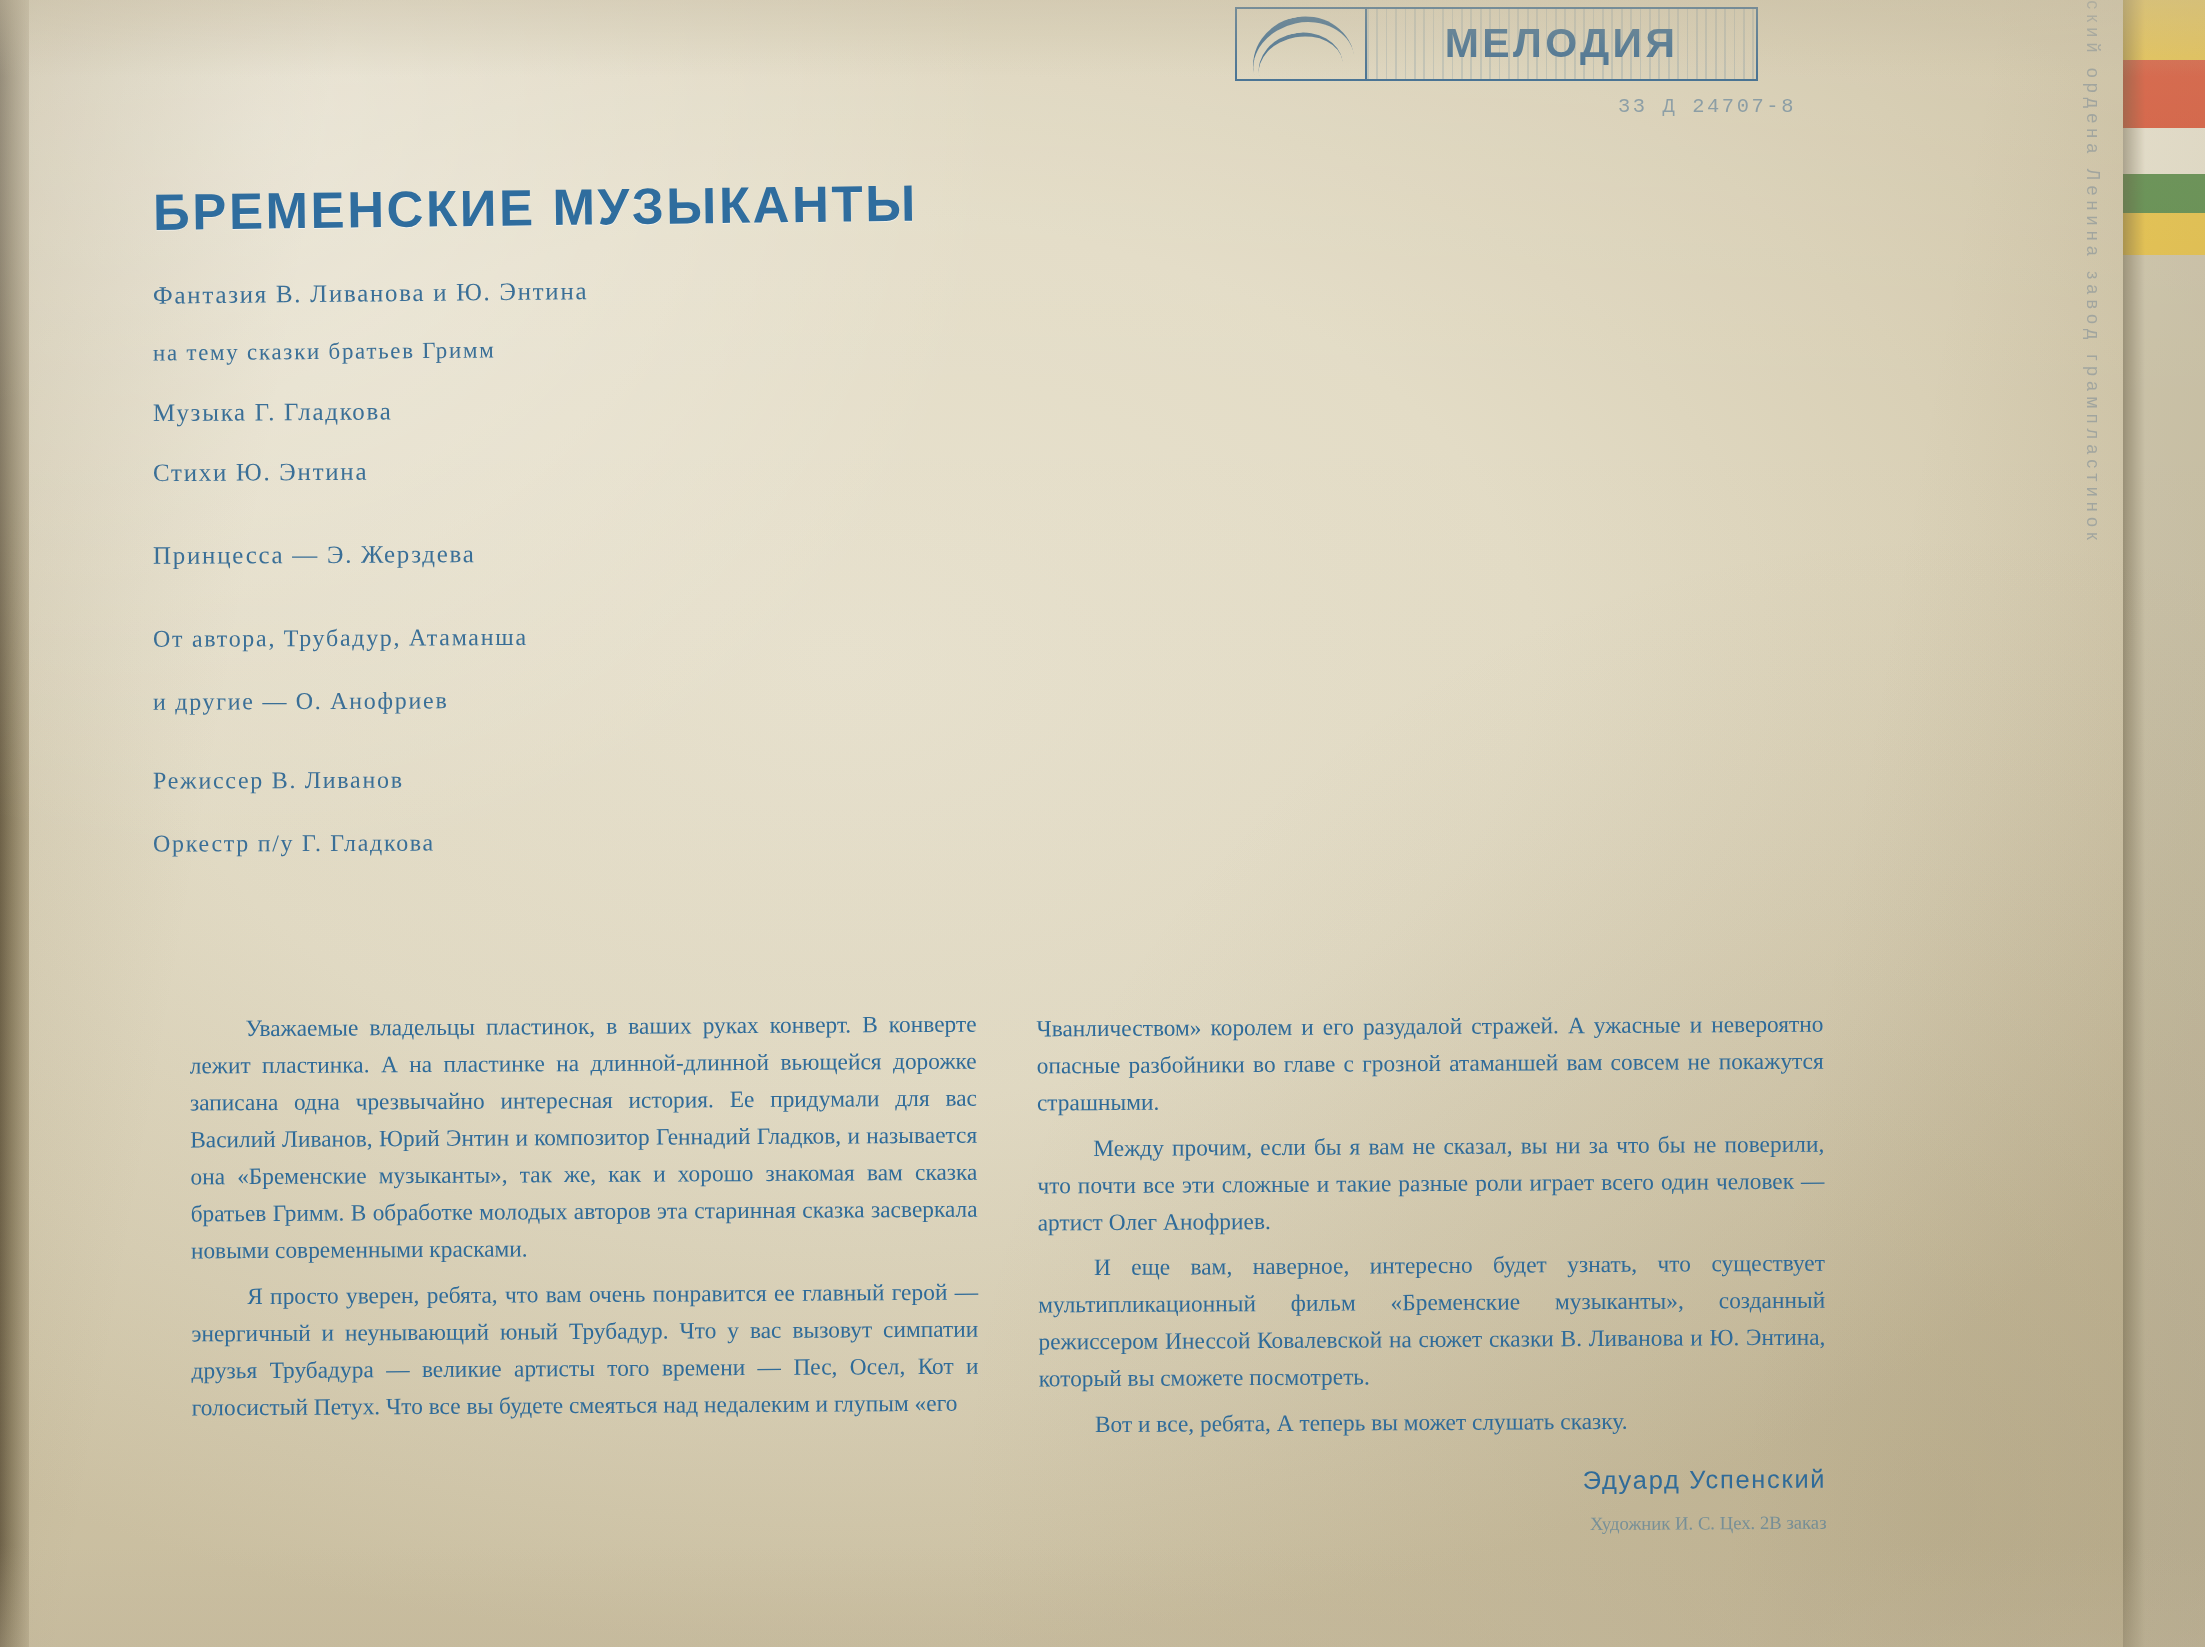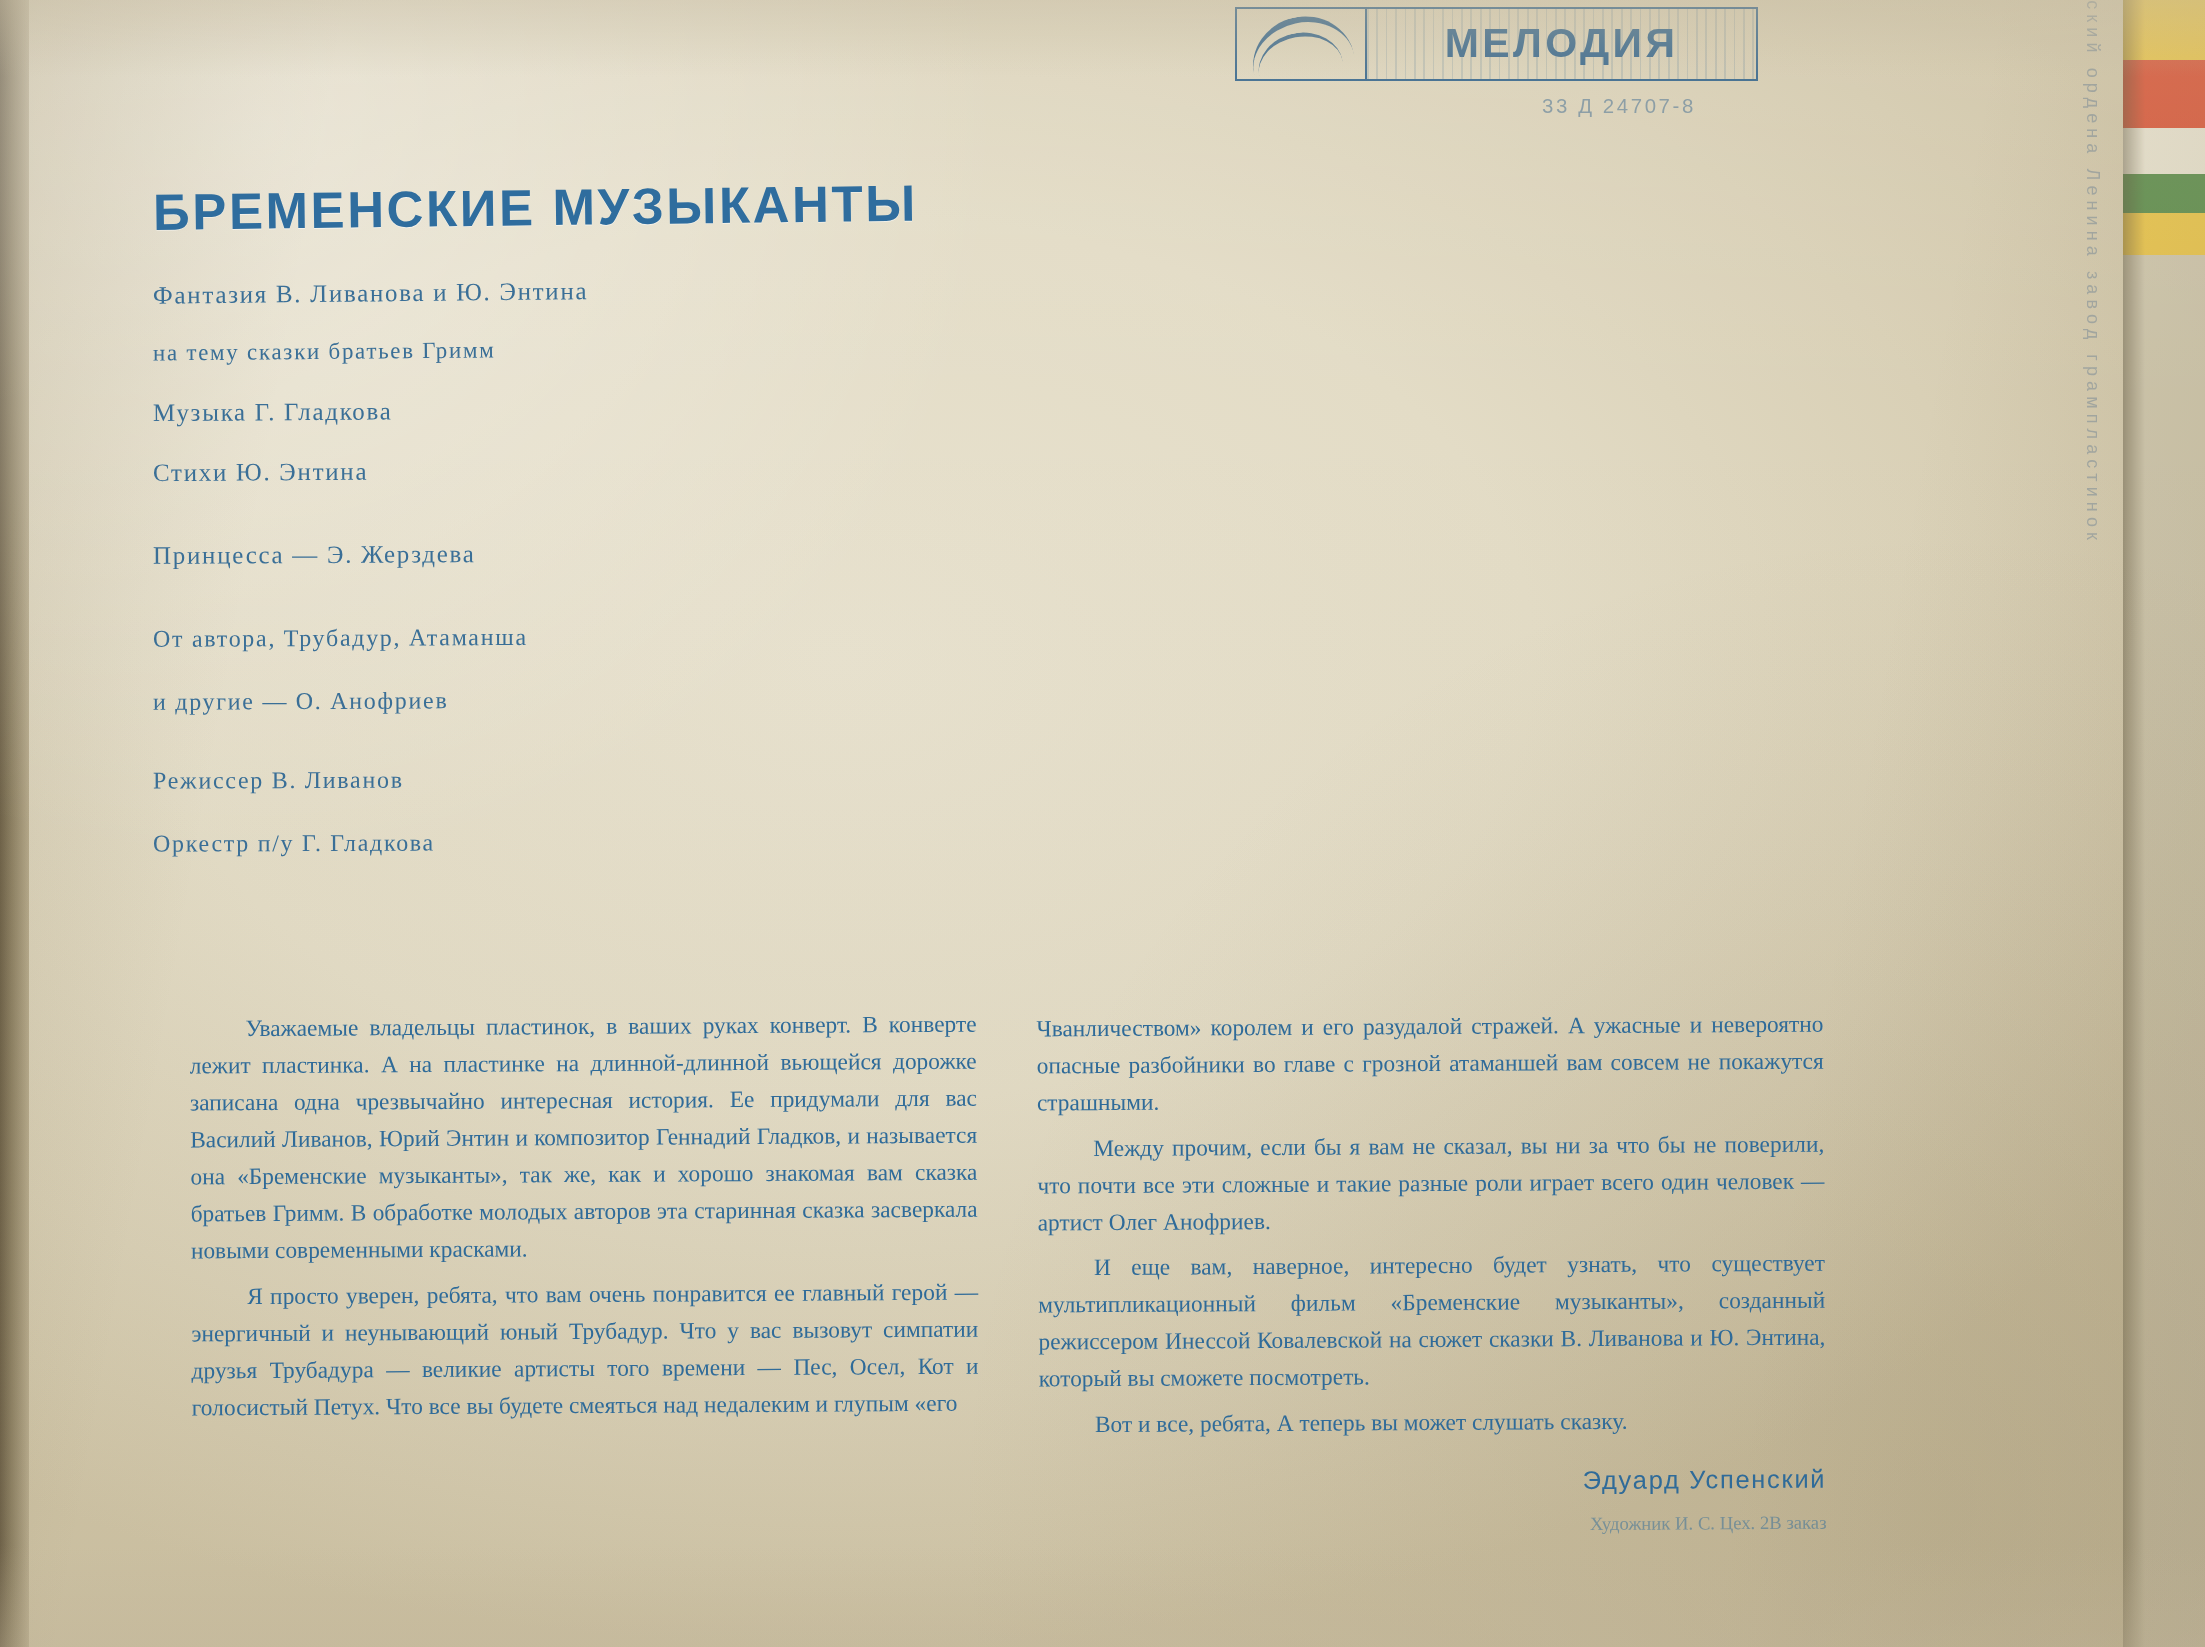--- a/index.html
+++ b/index.html
@@ -112,23 +112,23 @@
     letter-spacing: 3.4px;
     font-family: "Liberation Sans", sans-serif;
     font-weight: bold;
     font-size: 41px;
     color: #33658e;
     background:
       repeating-linear-gradient(90deg, rgba(51,101,142,0.18) 0 1.7px, rgba(51,101,142,0) 1.7px 9.4px);
   }
   .catalog {
     position: absolute;
-    left: 1542px;
+    left: 1618px;
     top: 95px;
-    font-family: Liberation Sans, sans-serif;
+    font-family: Liberation Mono, monospace;
     font-size: 20.4px;
     letter-spacing: 2.6px;
     color: #4e7596;
     opacity: 0.55;
     z-index: 6;
   }
 
   
   .center-block {
     position: absolute;

